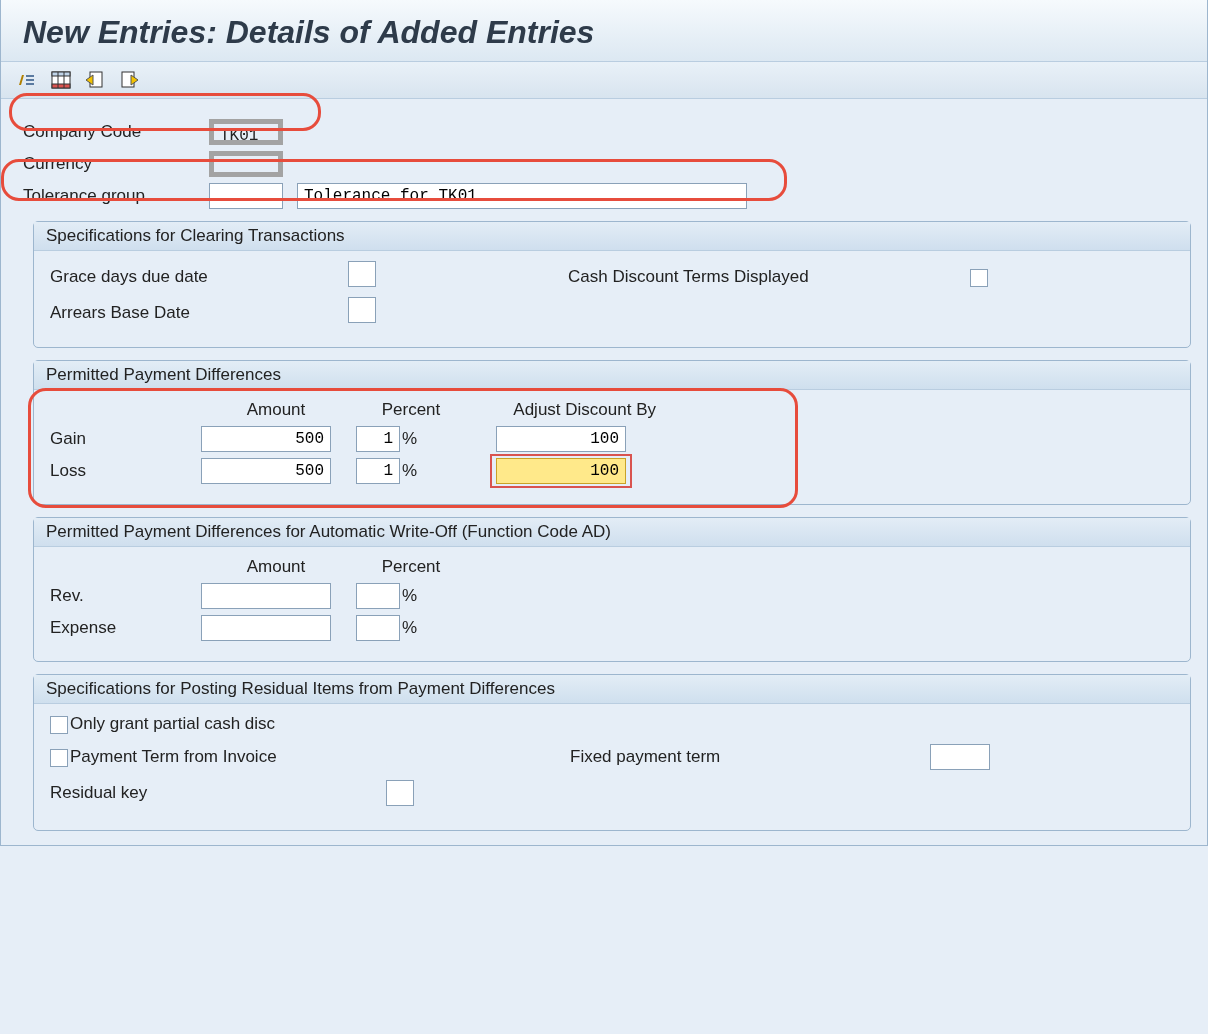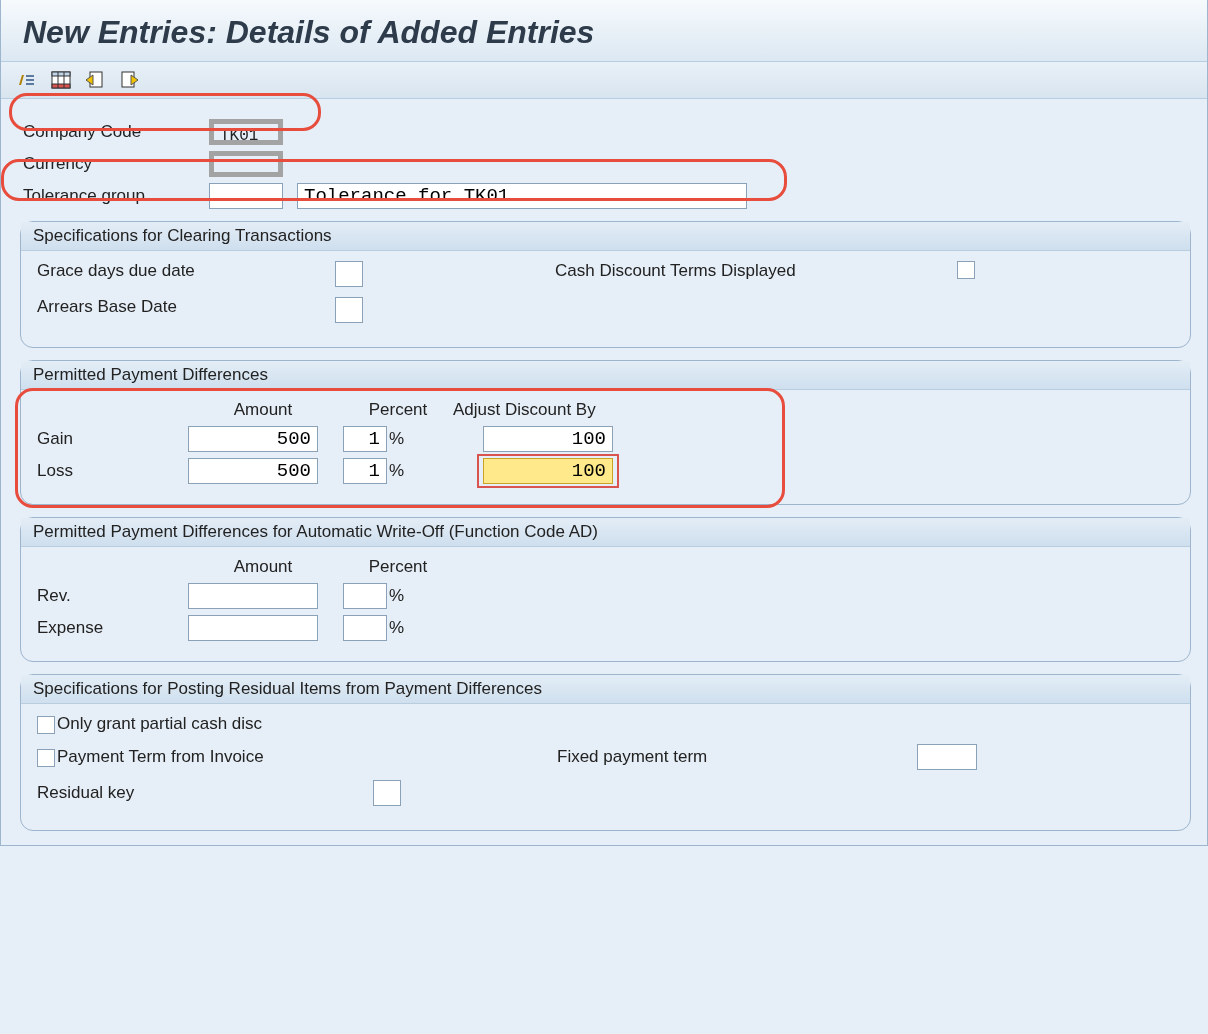--- a/index.html
+++ b/index.html
@@ -55,59 +55,59 @@
   .lbl {
     width: 200px;
     padding-left: 14px;
   }
   .inp {
     border: 1px solid #8aa1b8;
     background: #fff;
     height: 26px;
     padding: 2px 6px;
     font-family: "Lucida Console", "Courier New", monospace;
-    font-size: 19px;
+    font-size: 16px;
   }
   .inp-sm { width: 74px; }
   .inp-lg { width: 450px; }
   .inp-right { text-align: right; }
   .disp {
     border: 5px solid #a3a3a3;
     background: #e6eef7;
     height: 26px;
     padding: 2px 6px;
     font-family: "Lucida Console", "Courier New", monospace;
     font-size: 16px;
     display: inline-block;
     line-height: 20px;
   }
   .disp-sm { width: 74px; }
   .group {
-    margin: 12px 8px 4px 11px;
+    margin: 12px 8px 4px 24px;
     border: 1px solid #9db6ce;
-    border-radius: 13px;
+    border-radius: 5px;
     background: #e6eef7;
   }
   .group-title {
     background: linear-gradient(#e3edf6, #cfdfee);
     border-bottom: 1px solid #b9cde0;
     padding: 4px 12px;
     font-size: 17px;
   }
   .group-body {
     padding: 10px 12px 14px 12px;
   }
   .grid-head {
     display: flex;
     margin-bottom: 6px;
   }
   .grid-head .col1 { width: 150px; }
   .grid-head .col2 { width: 160px; text-align: center; }
   .grid-head .col3 { width: 110px; text-align: center; }
-  .grid-head .col4 { width: 190px; text-align: left; }
+  .grid-head .col4 { width: 190px; text-align: right; }
   .grid-row {
     display: flex;
     align-items: center;
     margin-bottom: 6px;
   }
   .grid-row .col1 { width: 150px; padding-left: 4px; }
   .grid-row .col2 { width: 160px; display: flex; justify-content: center; padding-right: 20px; }
   .grid-row .col3 { width: 110px; display: flex; align-items: center; }
   .grid-row .col4 { width: 190px; display: flex; justify-content: flex-end; padding-right: 30px; }
   .pct { margin-left: 2px; }
@@ -125,21 +125,21 @@
     border: 2px solid #d9534f;
     pointer-events: none;
   }
   .inp-focus {
     background: #ffe98a;
     border: 1px solid #c9a227;
   }
   .rel { position: relative; }
   .spec-row {
     display: flex;
-    align-items: flex-start;
+    align-items: flex-end;
     margin-bottom: 10px;
     gap: 32px;
   }
   .spec-row .slbl { width: 270px; padding-left: 4px; }
   .spec-row .sinp { width: 28px; height: 26px; border: 1px solid #8aa1b8; background: #fff; }
   .spec-row .slbl2 { margin-left: 160px; width: 370px; }
   .resid-row { display:flex; align-items:center; margin-bottom:10px; }
   .resid-row .rchk { width: 24px; padding-left:4px; }
   .resid-row .rlabel { width: 500px; }
   .resid-row .rlabel2 { width: 360px; }

